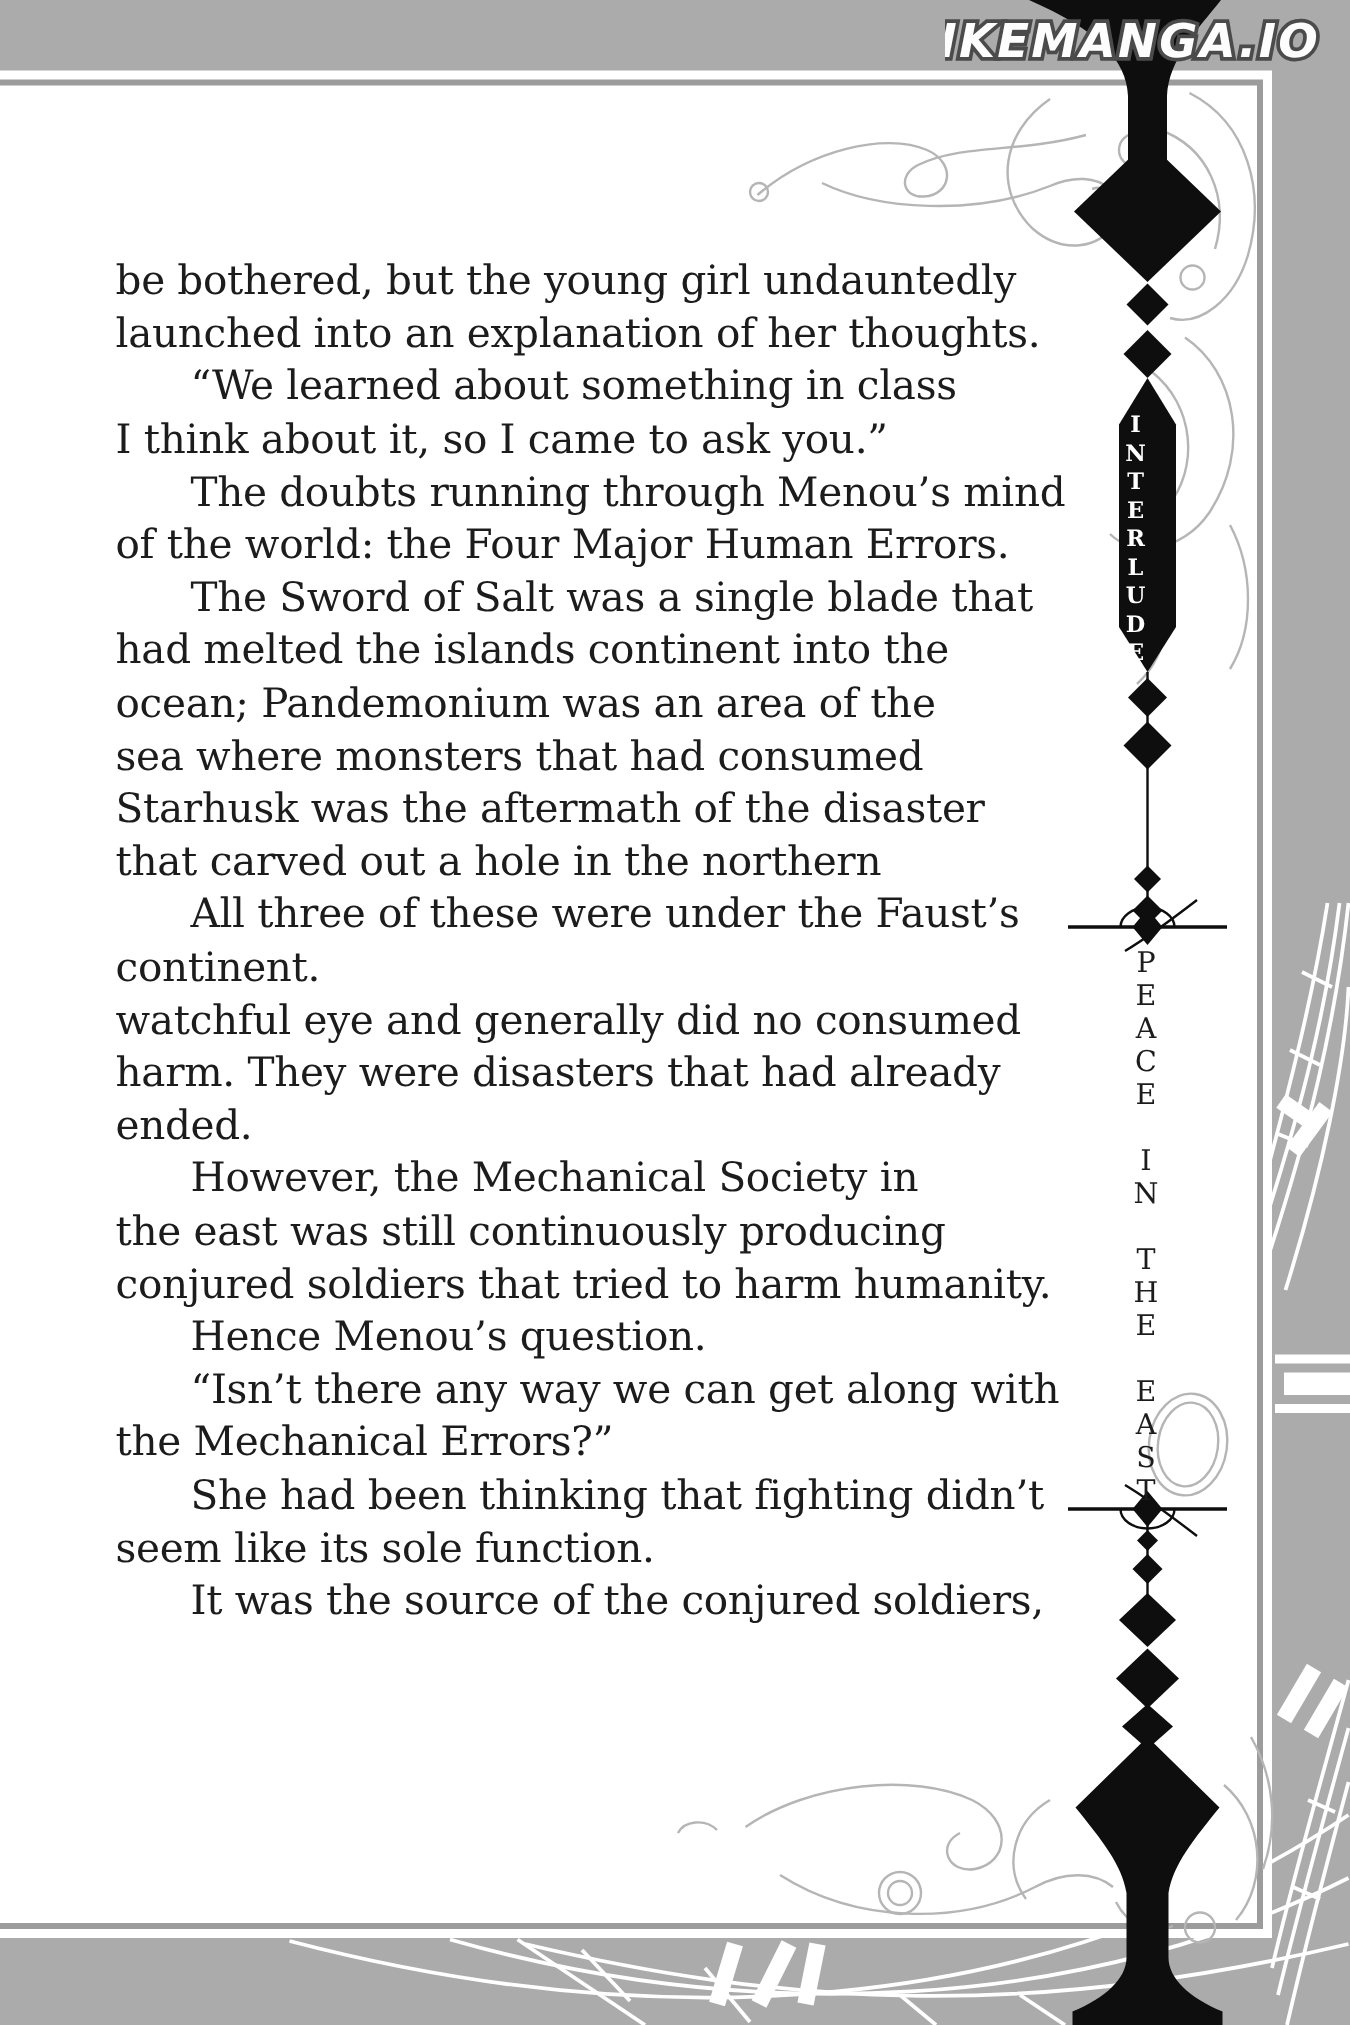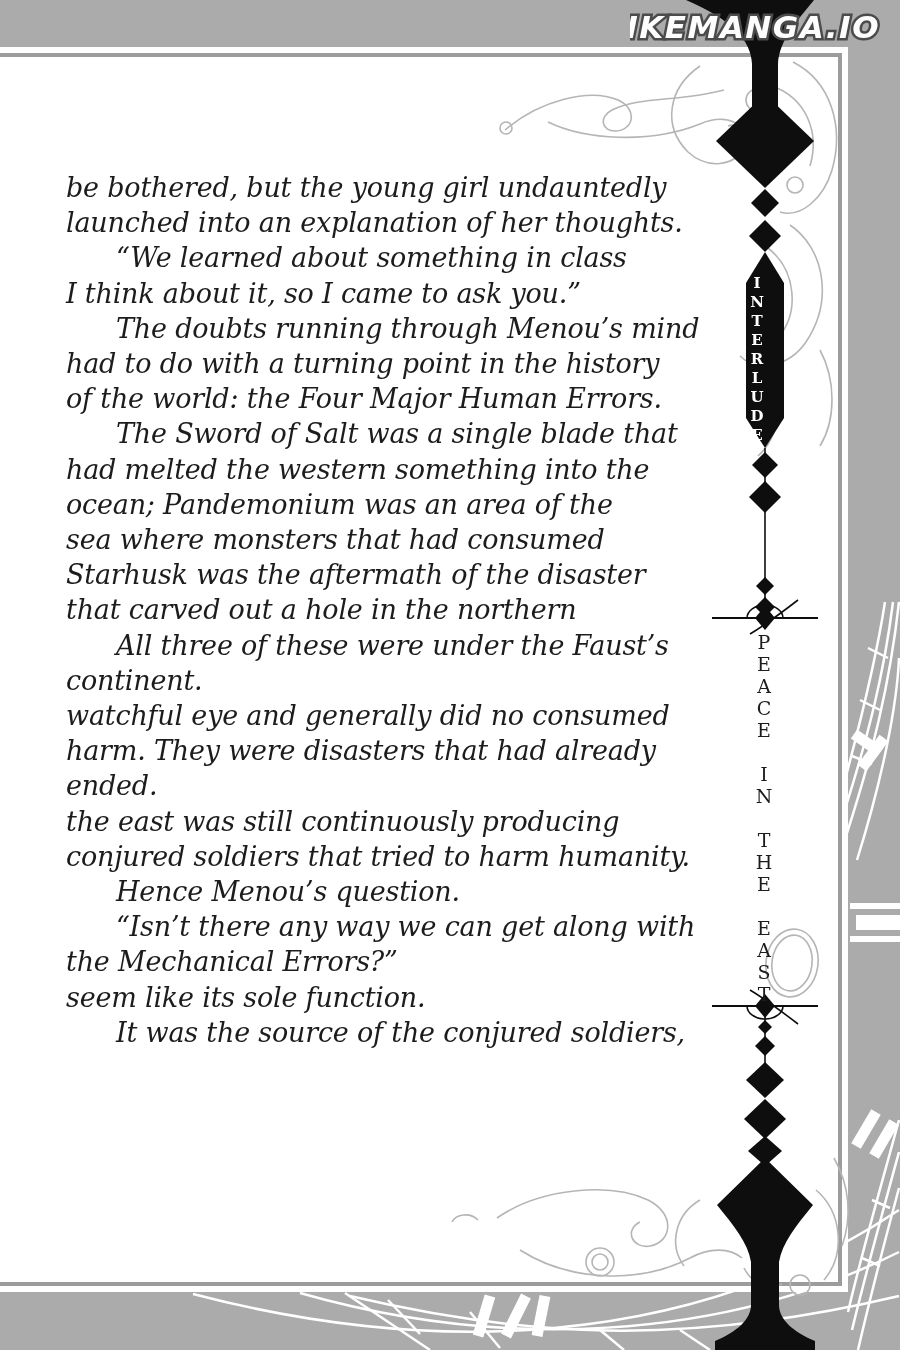--- a/index.html
+++ b/index.html
@@ -10,21 +10,21 @@
   
   .bg-decor{position:absolute;top:0;left:0;z-index:1;}
   .paper{position:absolute;left:0;top:47px;width:848px;height:1245px;background:var(--page,#fff);z-index:2;}
   .paper-frame{position:absolute;top:6px;right:6px;bottom:6px;left:-12px;
                border:4px solid var(--frame,#9c9c9c);}
   .flourish{position:absolute;top:0;left:0;z-index:3;}
   .chain{position:absolute;top:0;left:0;z-index:4;}
   .textlayer{position:absolute;z-index:5;}
 
   
-  .text-col{left:66px;top:170px;width:640px;font-style:italic;}
+  .text-col{left:77px;top:170px;width:640px;}
   .text-line{white-space:pre;font-size:27px;line-height:35.2px;color:var(--ink,#1c1c1c);
              letter-spacing:-0.2px;}
   .text-line.indent{padding-left:50px;}
 
   
   .vtext{writing-mode:vertical-rl;text-orientation:upright;line-height:1;white-space:pre;}
   .banner-text{left:749px;top:274px;height:160px;font-size:15px;letter-spacing:1px;
                color:var(--banner_text,#fff);font-weight:bold;}
   .chapter-text{left:754px;top:631px;height:330px;font-size:19px;letter-spacing:0px;
                 color:var(--ink,#1c1c1c);}
@@ -156,38 +156,39 @@
     <path class="ink-fill" d="M765,1136 L782,1151 L765,1166 L748,1151 Z"></path>
     <path class="ink-fill" d="M765,1158 L813,1205 C796,1226 782,1243 779,1262 L779,1305 C779,1319 793,1332 815,1341 L815,1350 L715,1350 L715,1341 C737,1332 751,1319 751,1305 L751,1262 C748,1243 734,1226 717,1205 Z"></path>
   </svg>
 
   <div class="textlayer text-col">
       <div class="text-line">be bothered, but the young girl undauntedly</div>
       <div class="text-line">launched into an explanation of her thoughts.</div>
       <div class="text-line indent">“We learned about something in class</div>
       <div class="text-line">I think about it, so I came to ask you.”</div>
       <div class="text-line indent">The doubts running through Menou’s mind</div>
-      <div class="text-line">had to do with a turning point in the history</div>
       <div class="text-line">of the world: the Four Major Human Errors.</div>
       <div class="text-line indent">The Sword of Salt was a single blade that</div>
-      <div class="text-line">had melted the western something into the</div>
+      <div class="text-line">had melted the islands continent into the</div>
       <div class="text-line">ocean; Pandemonium was an area of the</div>
       <div class="text-line">sea where monsters that had consumed</div>
       <div class="text-line">Starhusk was the aftermath of the disaster</div>
       <div class="text-line">that carved out a hole in the northern</div>
       <div class="text-line indent">All three of these were under the Faust’s</div>
       <div class="text-line">continent.</div>
       <div class="text-line">watchful eye and generally did no consumed</div>
       <div class="text-line">harm. They were disasters that had already</div>
       <div class="text-line">ended.</div>
+      <div class="text-line indent">However, the Mechanical Society in</div>
       <div class="text-line">the east was still continuously producing</div>
       <div class="text-line">conjured soldiers that tried to harm humanity.</div>
       <div class="text-line indent">Hence Menou’s question.</div>
       <div class="text-line indent">“Isn’t there any way we can get along with</div>
       <div class="text-line">the Mechanical Errors?”</div>
+      <div class="text-line indent">She had been thinking that fighting didn’t</div>
       <div class="text-line">seem like its sole function.</div>
       <div class="text-line indent">It was the source of the conjured soldiers,</div>
     </div>
 
   <div class="textlayer vtext banner-text">INTERLUDE</div>
   <div class="textlayer vtext chapter-text">PEACE IN THE EAST</div>
 
   <svg class="logo-wrap" width="260" height="44">
     <text class="logo-text" x="250" y="33" text-anchor="end">LIKEMANGA.IO</text>
   </svg>

